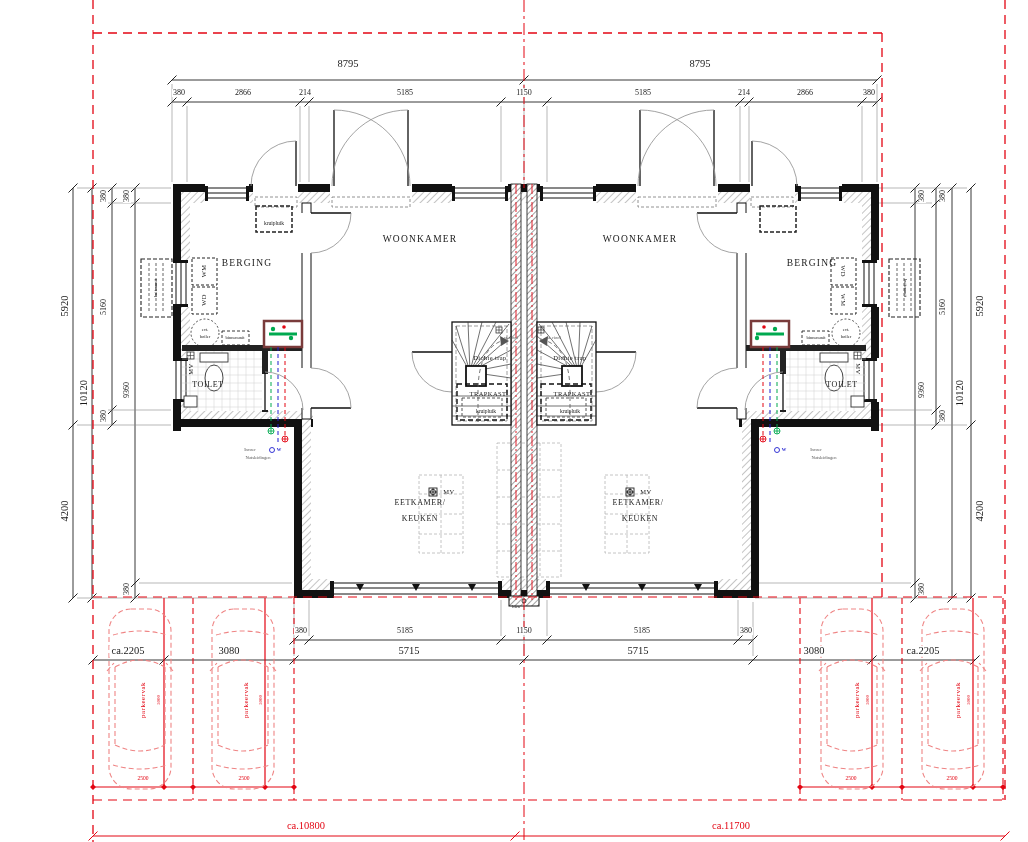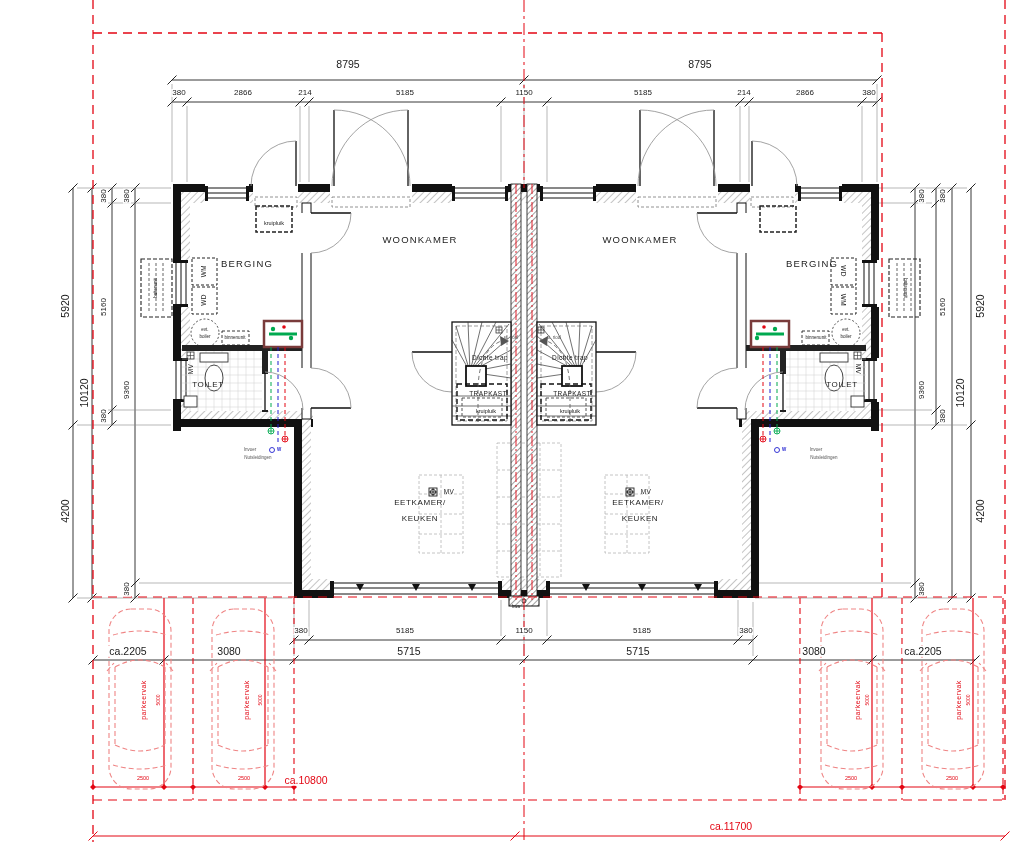--- a/index.html
+++ b/index.html
@@ -1,17 +1,17 @@
 <!DOCTYPE html>
 <html><head>
 <meta charset="utf-8">
 <style>
   html,body{margin:0;padding:0;background:#fff;}
   #stage{position:relative;width:1028px;height:842px;background:#fff;overflow:hidden;
-         font-family:Liberation Sans, sans-serif;}
+         font-family:Liberation Serif, serif;}
   #stage svg{position:absolute;left:0;top:0;}
   .lbl{position:absolute;white-space:nowrap;color:#1a1a1a;transform:translate(-50%,-50%);line-height:1;}
   .rot{transform:translate(-50%,-50%) rotate(-90deg);}
   .rot90{transform:translate(-50%,-50%) rotate(90deg);}
   .dim{font-size:10.5px;background:#fff;padding:0 2px;}
   .dimsm{font-size:8px;background:#fff;padding:0 1px;}
   .room{font-size:9.5px;letter-spacing:1.2px;}
   .roomsm{font-size:8px;letter-spacing:0.6px;}
   .med{font-size:6.5px;letter-spacing:0.4px;}
   .tiny{font-size:5.5px;}
@@ -444,21 +444,21 @@
 <div class="lbl dimsm" style="left:405px;top:631px">5185</div>
 <div class="lbl dimsm" style="left:524px;top:631px">1150</div>
 <div class="lbl dimsm" style="left:642px;top:631px">5185</div>
 <div class="lbl dimsm" style="left:746px;top:631px">380</div>
 <div class="lbl dim" style="left:409px;top:651px">5715</div>
 <div class="lbl dim" style="left:638px;top:651px">5715</div>
 <div class="lbl dim" style="left:128px;top:651px">ca.2205</div>
 <div class="lbl dim" style="left:229px;top:651px">3080</div>
 <div class="lbl dim" style="left:814px;top:651px">3080</div>
 <div class="lbl dim" style="left:923px;top:651px">ca.2205</div>
-<div class="lbl dim red" style="left:306px;top:780px">ca.10800</div>
+<div class="lbl dim red" style="left:306px;top:826px">ca.10800</div>
 <div class="lbl dim red" style="left:731px;top:826px">ca.11700</div>
 
 <div class="lbl room" style="left:420px;top:240px">WOONKAMER</div>
 <div class="lbl room" style="left:640px;top:240px">WOONKAMER</div>
 <div class="lbl room" style="left:247px;top:264px">BERGING</div>
 <div class="lbl room" style="left:812px;top:264px">BERGING</div>
 <div class="lbl roomsm" style="left:208px;top:385px">TOILET</div>
 <div class="lbl roomsm" style="left:842px;top:385px">TOILET</div>
 <div class="lbl roomsm" style="left:420px;top:503px">EETKAMER/</div>
 <div class="lbl roomsm" style="left:420px;top:519px">KEUKEN</div>

